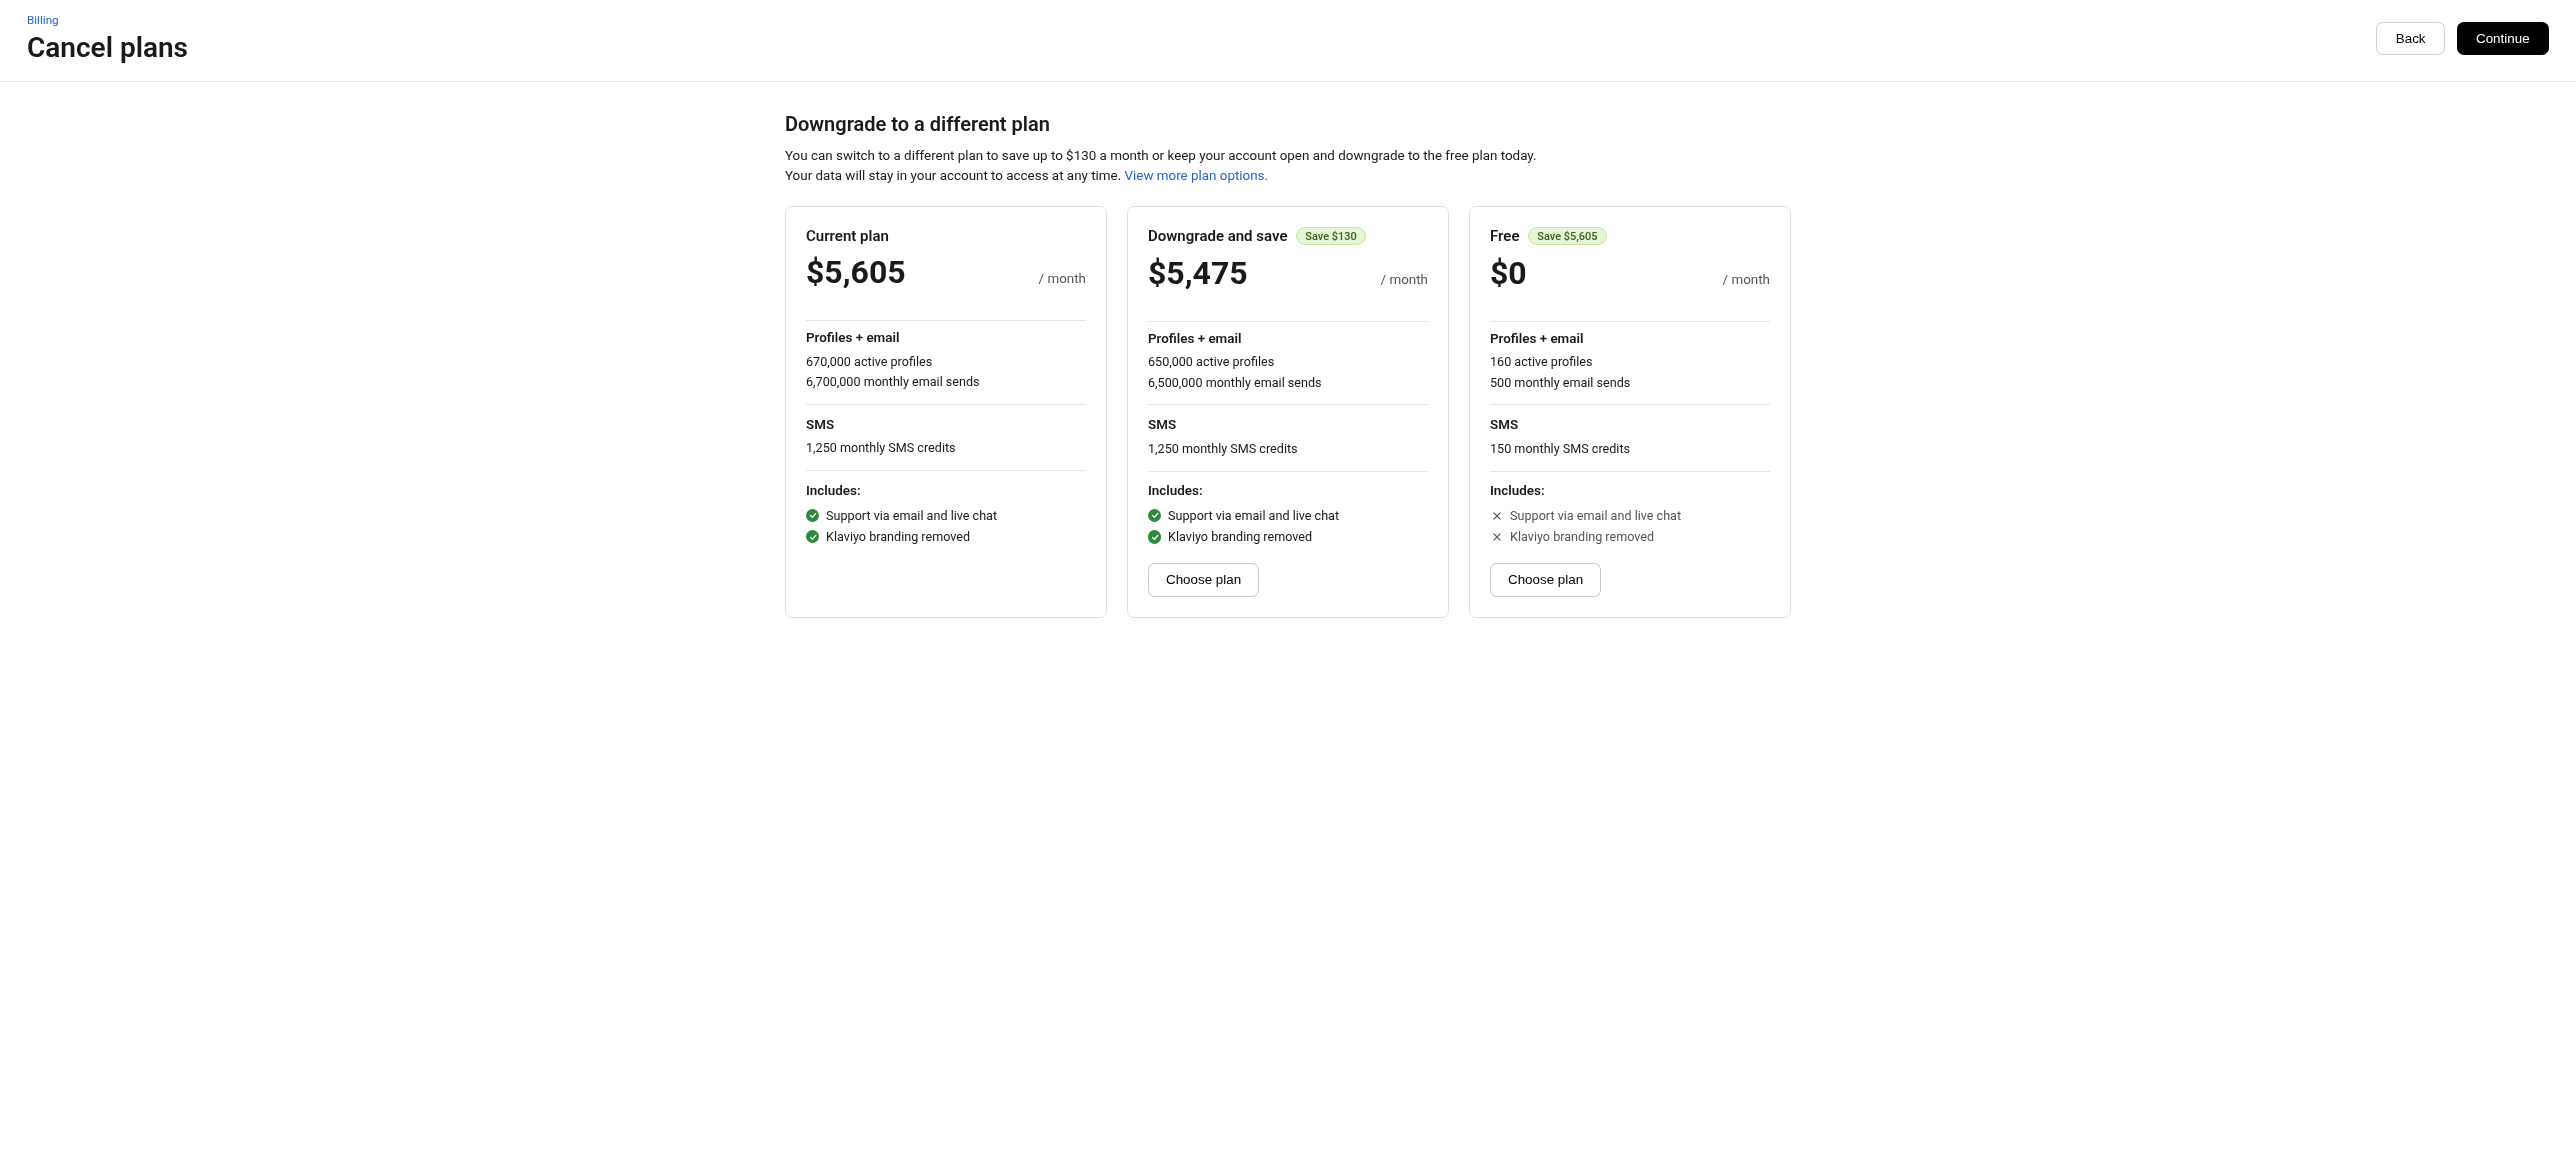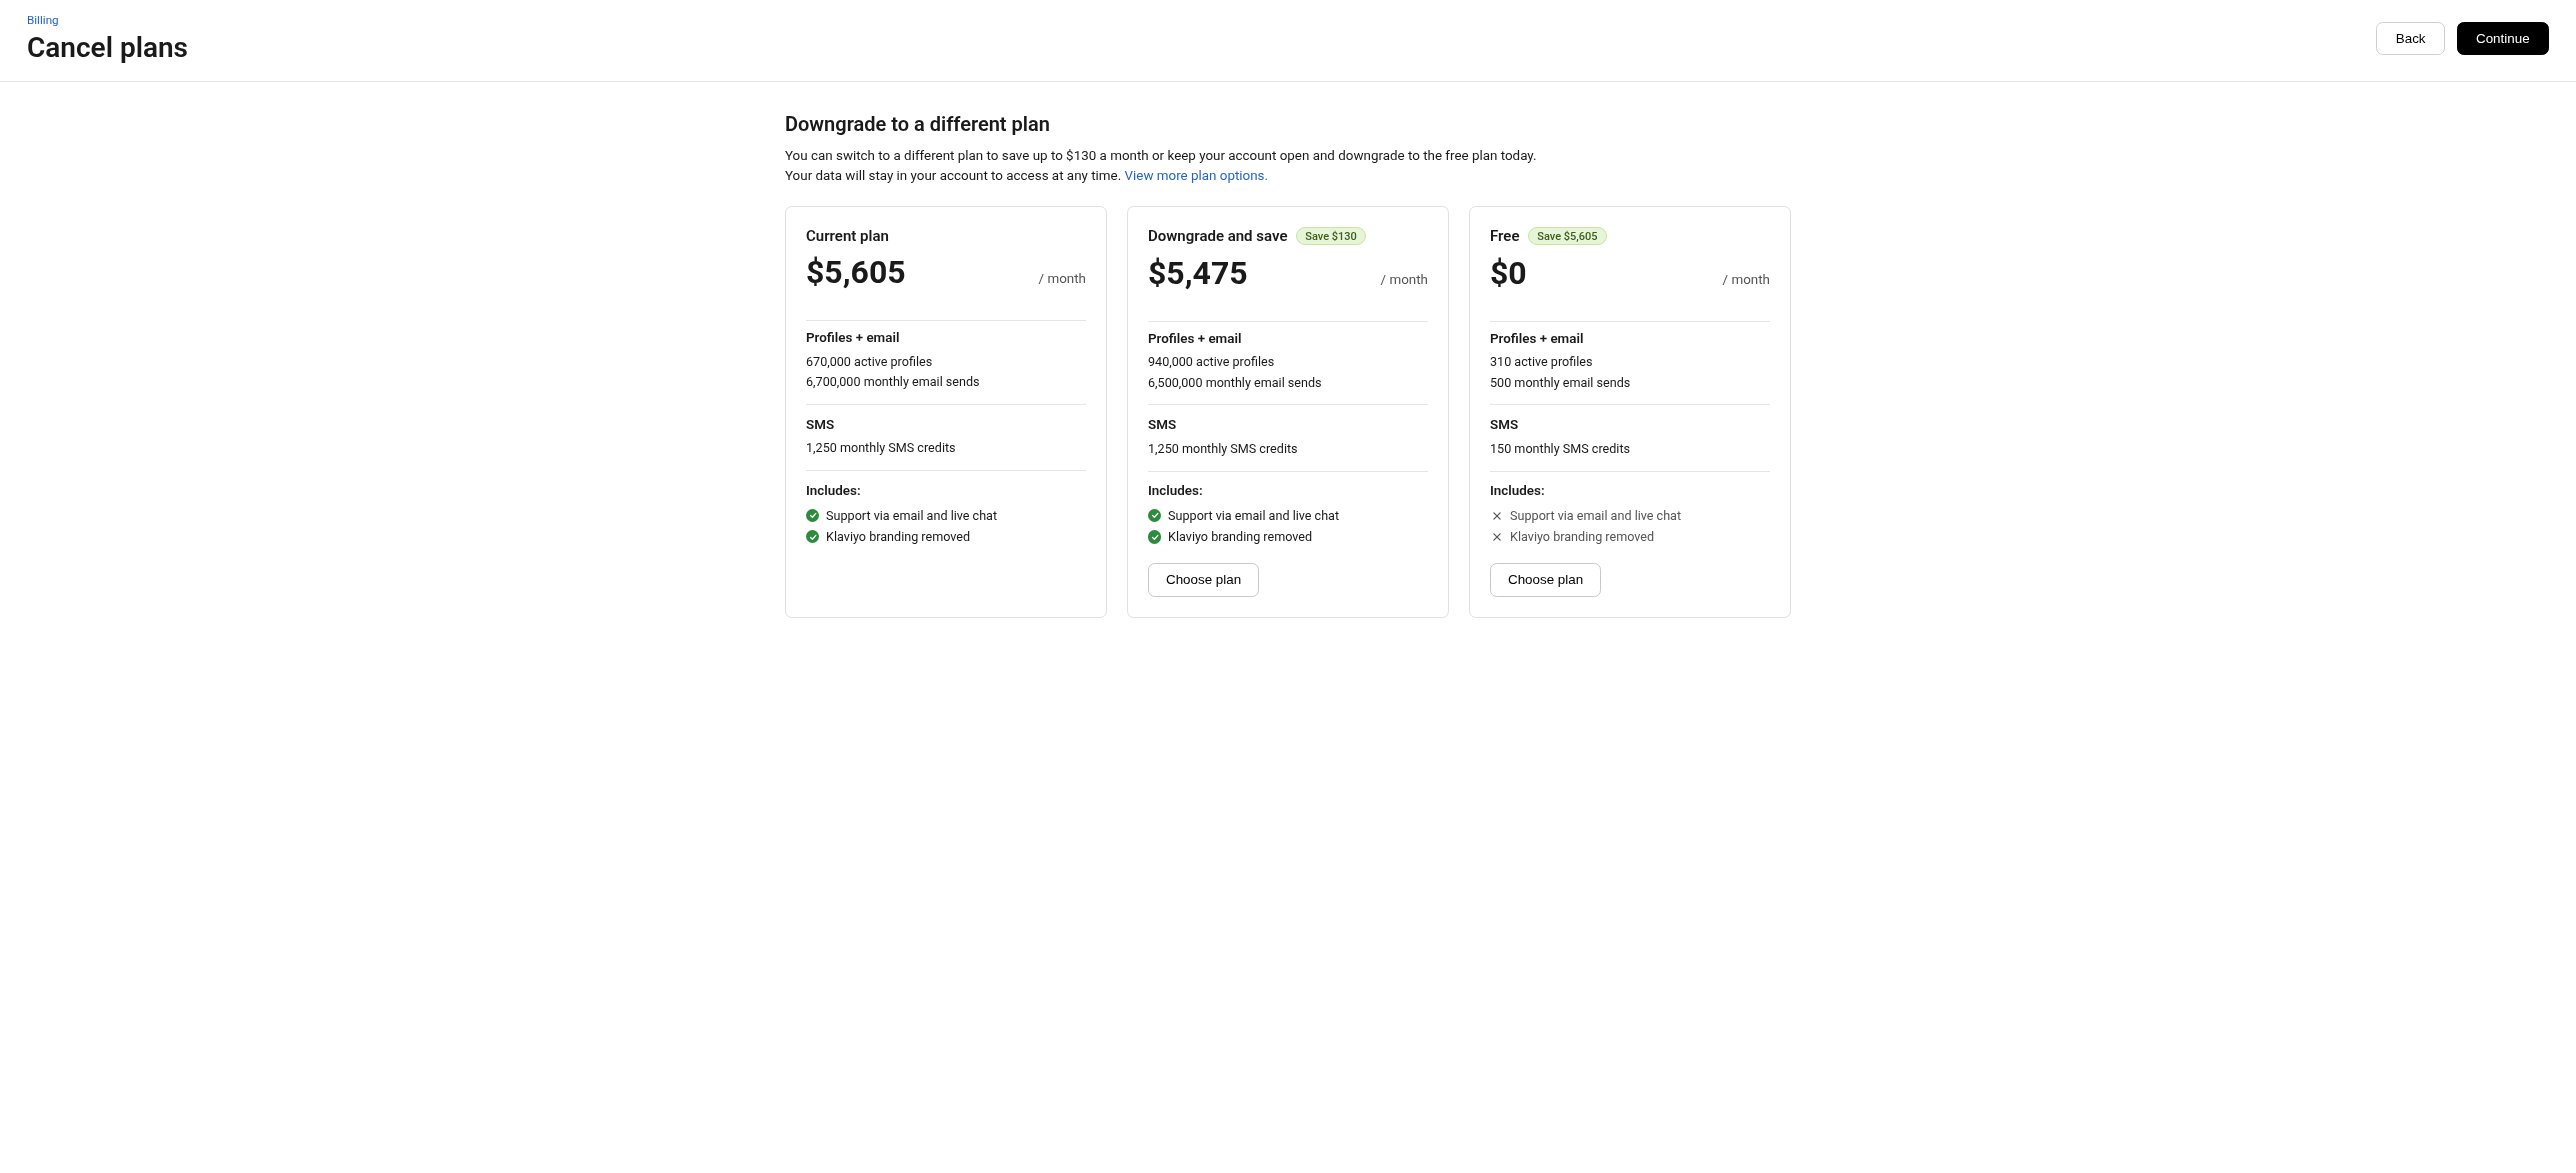--- a/index.html
+++ b/index.html
@@ -221,21 +221,21 @@
         <div class="card-head">
           <span class="card-title">Downgrade and save</span>
           <span class="badge">Save $130</span>
         </div>
         <div class="price-row">
           <span class="price">$5,475</span>
           <span class="per">/ month</span>
         </div>
         <div class="group">
           <h4>Profiles + email</h4>
-          <p>940,000 active profiles</p>
+          <p>650,000 active profiles</p>
           <p>6,500,000 monthly email sends</p>
         </div>
         <div class="group">
           <h4>SMS</h4>
           <p>1,250 monthly SMS credits</p>
         </div>
         <div class="group" style="border-bottom:none;margin-bottom:0;padding-bottom:0;">
           <h4>Includes:</h4>
           <div class="feat">
             <span class="icon check">
@@ -260,21 +260,21 @@
         <div class="card-head">
           <span class="card-title">Free</span>
           <span class="badge">Save $5,605</span>
         </div>
         <div class="price-row">
           <span class="price">$0</span>
           <span class="per">/ month</span>
         </div>
         <div class="group">
           <h4>Profiles + email</h4>
-          <p>310 active profiles</p>
+          <p>160 active profiles</p>
           <p>500 monthly email sends</p>
         </div>
         <div class="group">
           <h4>SMS</h4>
           <p>150 monthly SMS credits</p>
         </div>
         <div class="group" style="border-bottom:none;margin-bottom:0;padding-bottom:0;">
           <h4>Includes:</h4>
           <div class="feat excluded">
             <span class="icon cross">

